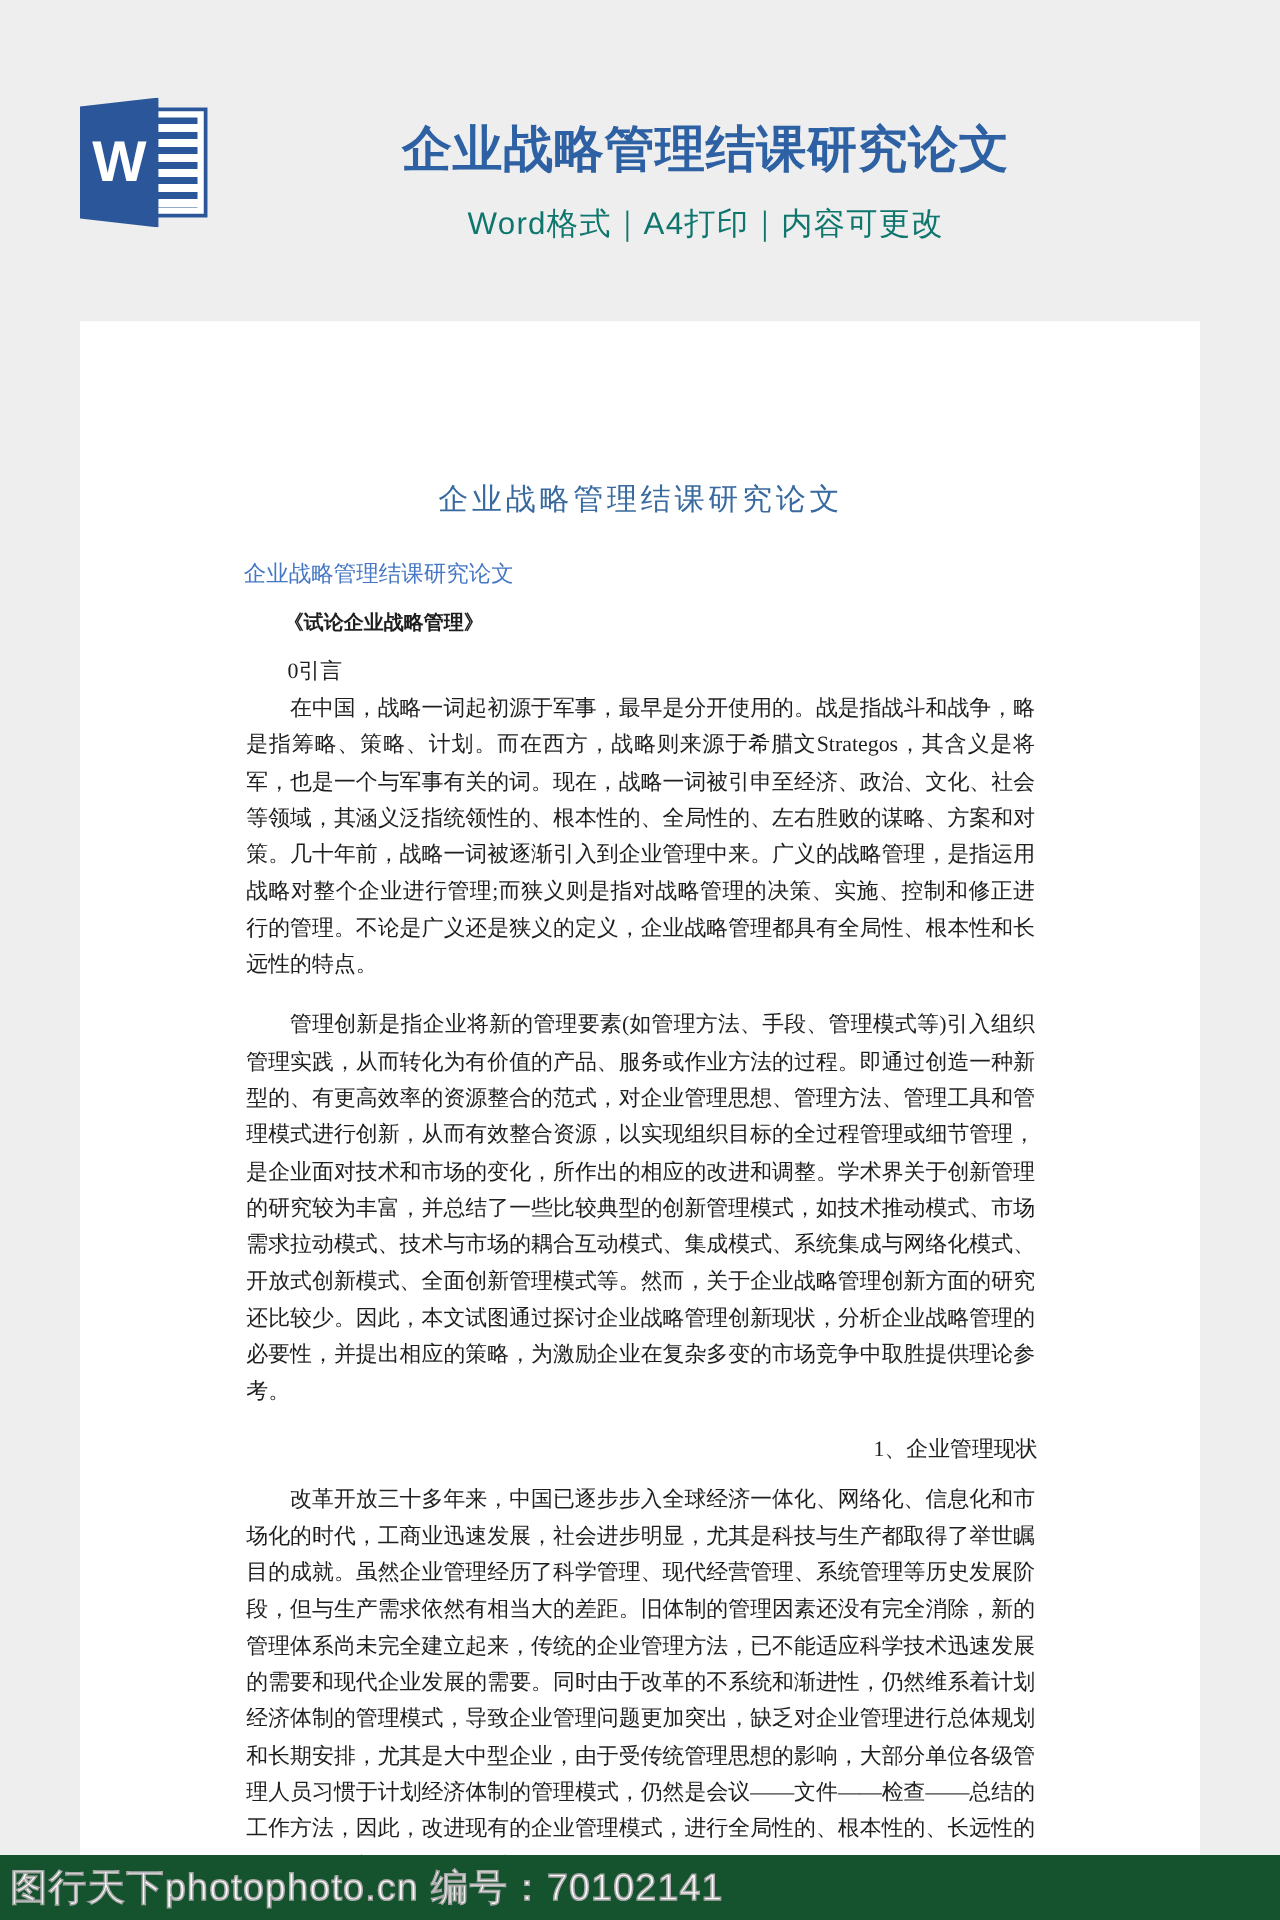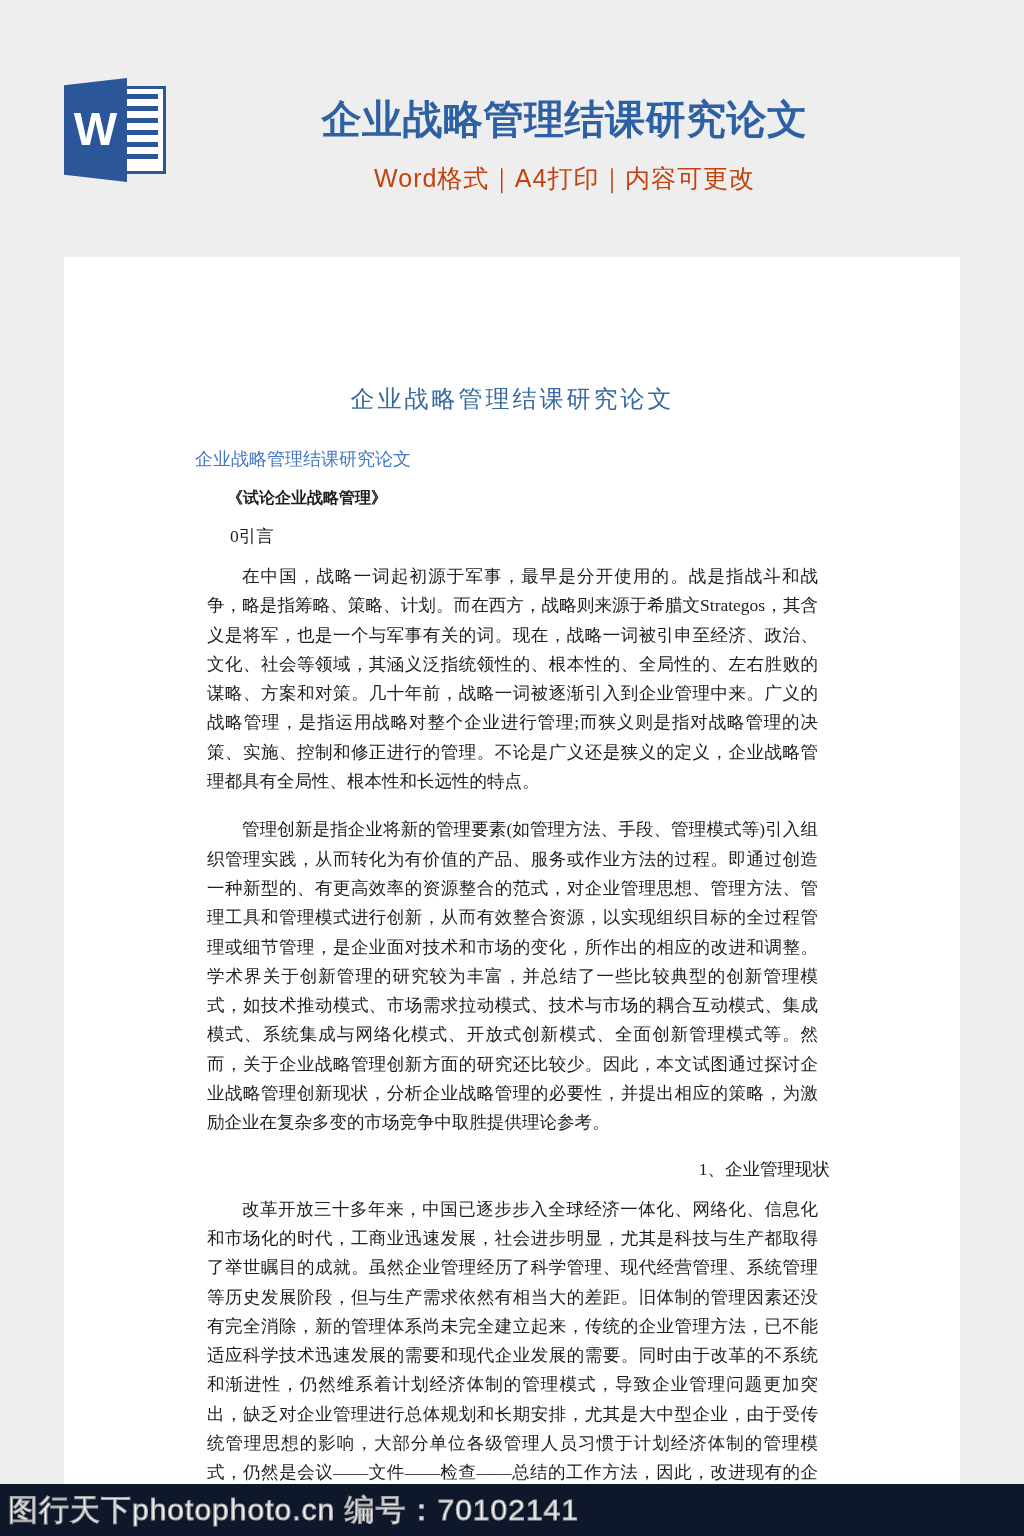--- a/index.html
+++ b/index.html
@@ -27,48 +27,48 @@
   }
   .w-panel span{
     color:#ffffff; font-weight:bold; font-size:46px;
     font-family:"Liberation Sans", sans-serif; transform:translateY(-1px);
   }
   .header-text{position:absolute; left:105px; right:0; top:92px; text-align:center;}
   .tpl-title{
     margin:0; font-size:40px; font-weight:bold; color:#2d61a3; letter-spacing:0.5px;
     font-family:"Liberation Sans", sans-serif;
   }
-  .tpl-subtitle{margin-top:15px; font-size:25px; color:#c2410c; letter-spacing:1px;}
+  .tpl-subtitle{margin-top:15px; font-size:25px; color:#0f766e; letter-spacing:1px;}
   
   .sheet{
     position:absolute; left:64px; top:257px; width:896px; height:1227px;
     background:#ffffff; box-sizing:border-box;
     padding:126px 130px 0 131px;
     font-family:"Liberation Serif","DejaVu Serif", serif;
     color:#1e1e1e;
   }
   .doc-title{
     margin:0 0 32px; text-align:center; font-weight:normal;
     font-size:24px; letter-spacing:3px; color:#38699f;
   }
   .doc-link{
     display:block; font-size:18px; color:#4577c5; text-decoration:none;
     margin:0 0 17px; cursor:pointer;
   }
   .doc-book{margin:0 0 15px; font-size:16px; font-weight:bold; text-indent:2em;}
-  .doc-h{margin:0 0 14px; font-size:17.5px; text-indent:2em;font-family:Liberation Serif, serif;}
+  .doc-h{margin:0 0 4px; font-size:17.5px; text-indent:2em;font-family:Liberation Serif, serif;}
   .doc-p{
-    margin:0 12px 19px; font-size:17.5px; line-height:29.3px; text-indent:2em;
+    margin:0 2px 19px; font-size:17.5px; line-height:29.3px; text-indent:2em;
     text-align:justify; text-justify:inter-ideograph;
   }
   .doc-sec{margin:10px 0 14px; font-size:17.5px; text-indent:2em;text-align:right;}
   
   .footer{
     position:absolute; left:0; bottom:0; width:100%; height:52px;
-    background:#0f172a; display:flex; align-items:center;
+    background:#14532d; display:flex; align-items:center;
   }
   .watermark{
     padding-left:8px; font-size:30px; letter-spacing:1px;
     color:#fcfcfc; -webkit-text-stroke:1.2px #a6a6a6;
     font-family:"Liberation Sans", sans-serif; white-space:nowrap;
   }
 </style>
 </head>
 <body>
 

